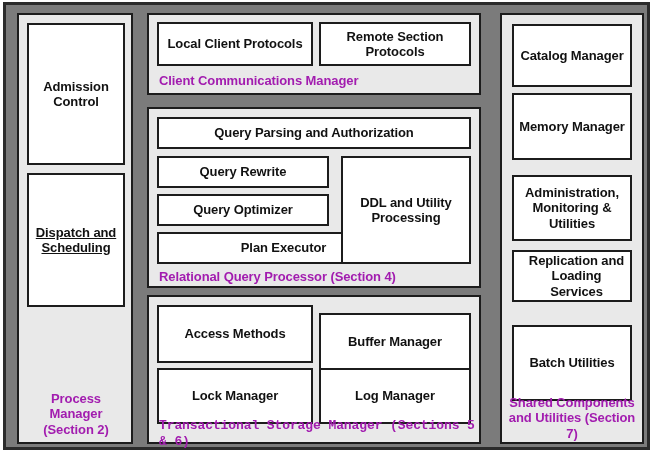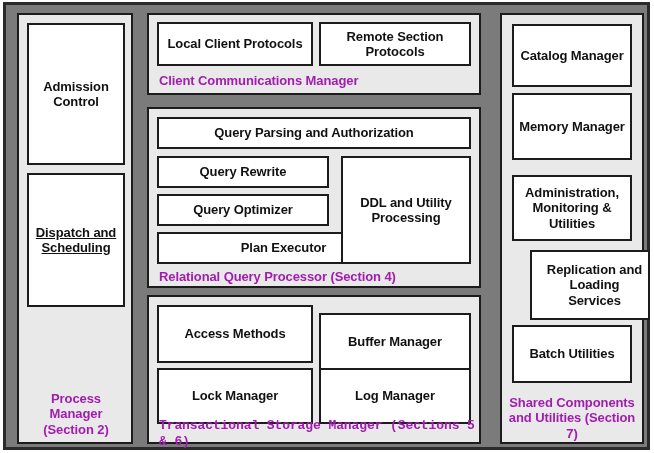--- a/index.html
+++ b/index.html
@@ -107,19 +107,19 @@
       <div class="box" style="left:170px; top:16px; width:152px; height:58px;">Buffer Manager</div>
       <div class="box" style="left:8px; top:71px; width:156px; height:56px;">Lock Manager</div>
       <div class="box" style="left:170px; top:71px; width:152px; height:56px;">Log Manager</div>
       <div class="caption" style="left:10px; top:128px; width:318px; height:18px;font-family:Liberation Mono, monospace;">Transactional Storage Manager (Sections 5 &amp; 6)</div>
     </div>
 
     <div class="panel" style="left:494px; top:8px; width:144px; height:431px;">
       <div class="box" style="left:10px; top:9px; width:120px; height:63px;">Catalog Manager</div>
       <div class="box" style="left:10px; top:78px; width:120px; height:67px;">Memory Manager</div>
       <div class="box" style="left:10px; top:160px; width:120px; height:66px;">Administration, Monitoring &amp; Utilities</div>
-      <div class="box" style="left:28px; top:235px; width:120px; height:70px;padding-left:12px;">Replication and Loading Services</div>
-      <div class="box" style="left:10px; top:310px; width:120px; height:58px;text-align:center;">Batch Utilities</div>
+      <div class="box" style="left:10px; top:235px; width:120px; height:52px;padding-left:12px;">Replication and Loading Services</div>
+      <div class="box" style="left:10px; top:310px; width:120px; height:76px;text-align:center;">Batch Utilities</div>
       <div class="caption center" style="left:4px; top:379px; width:132px; height:48px;">Shared Components and Utilities (Section 7)</div>
     </div>
 
   </div>
 </div>
 
 </body></html>

